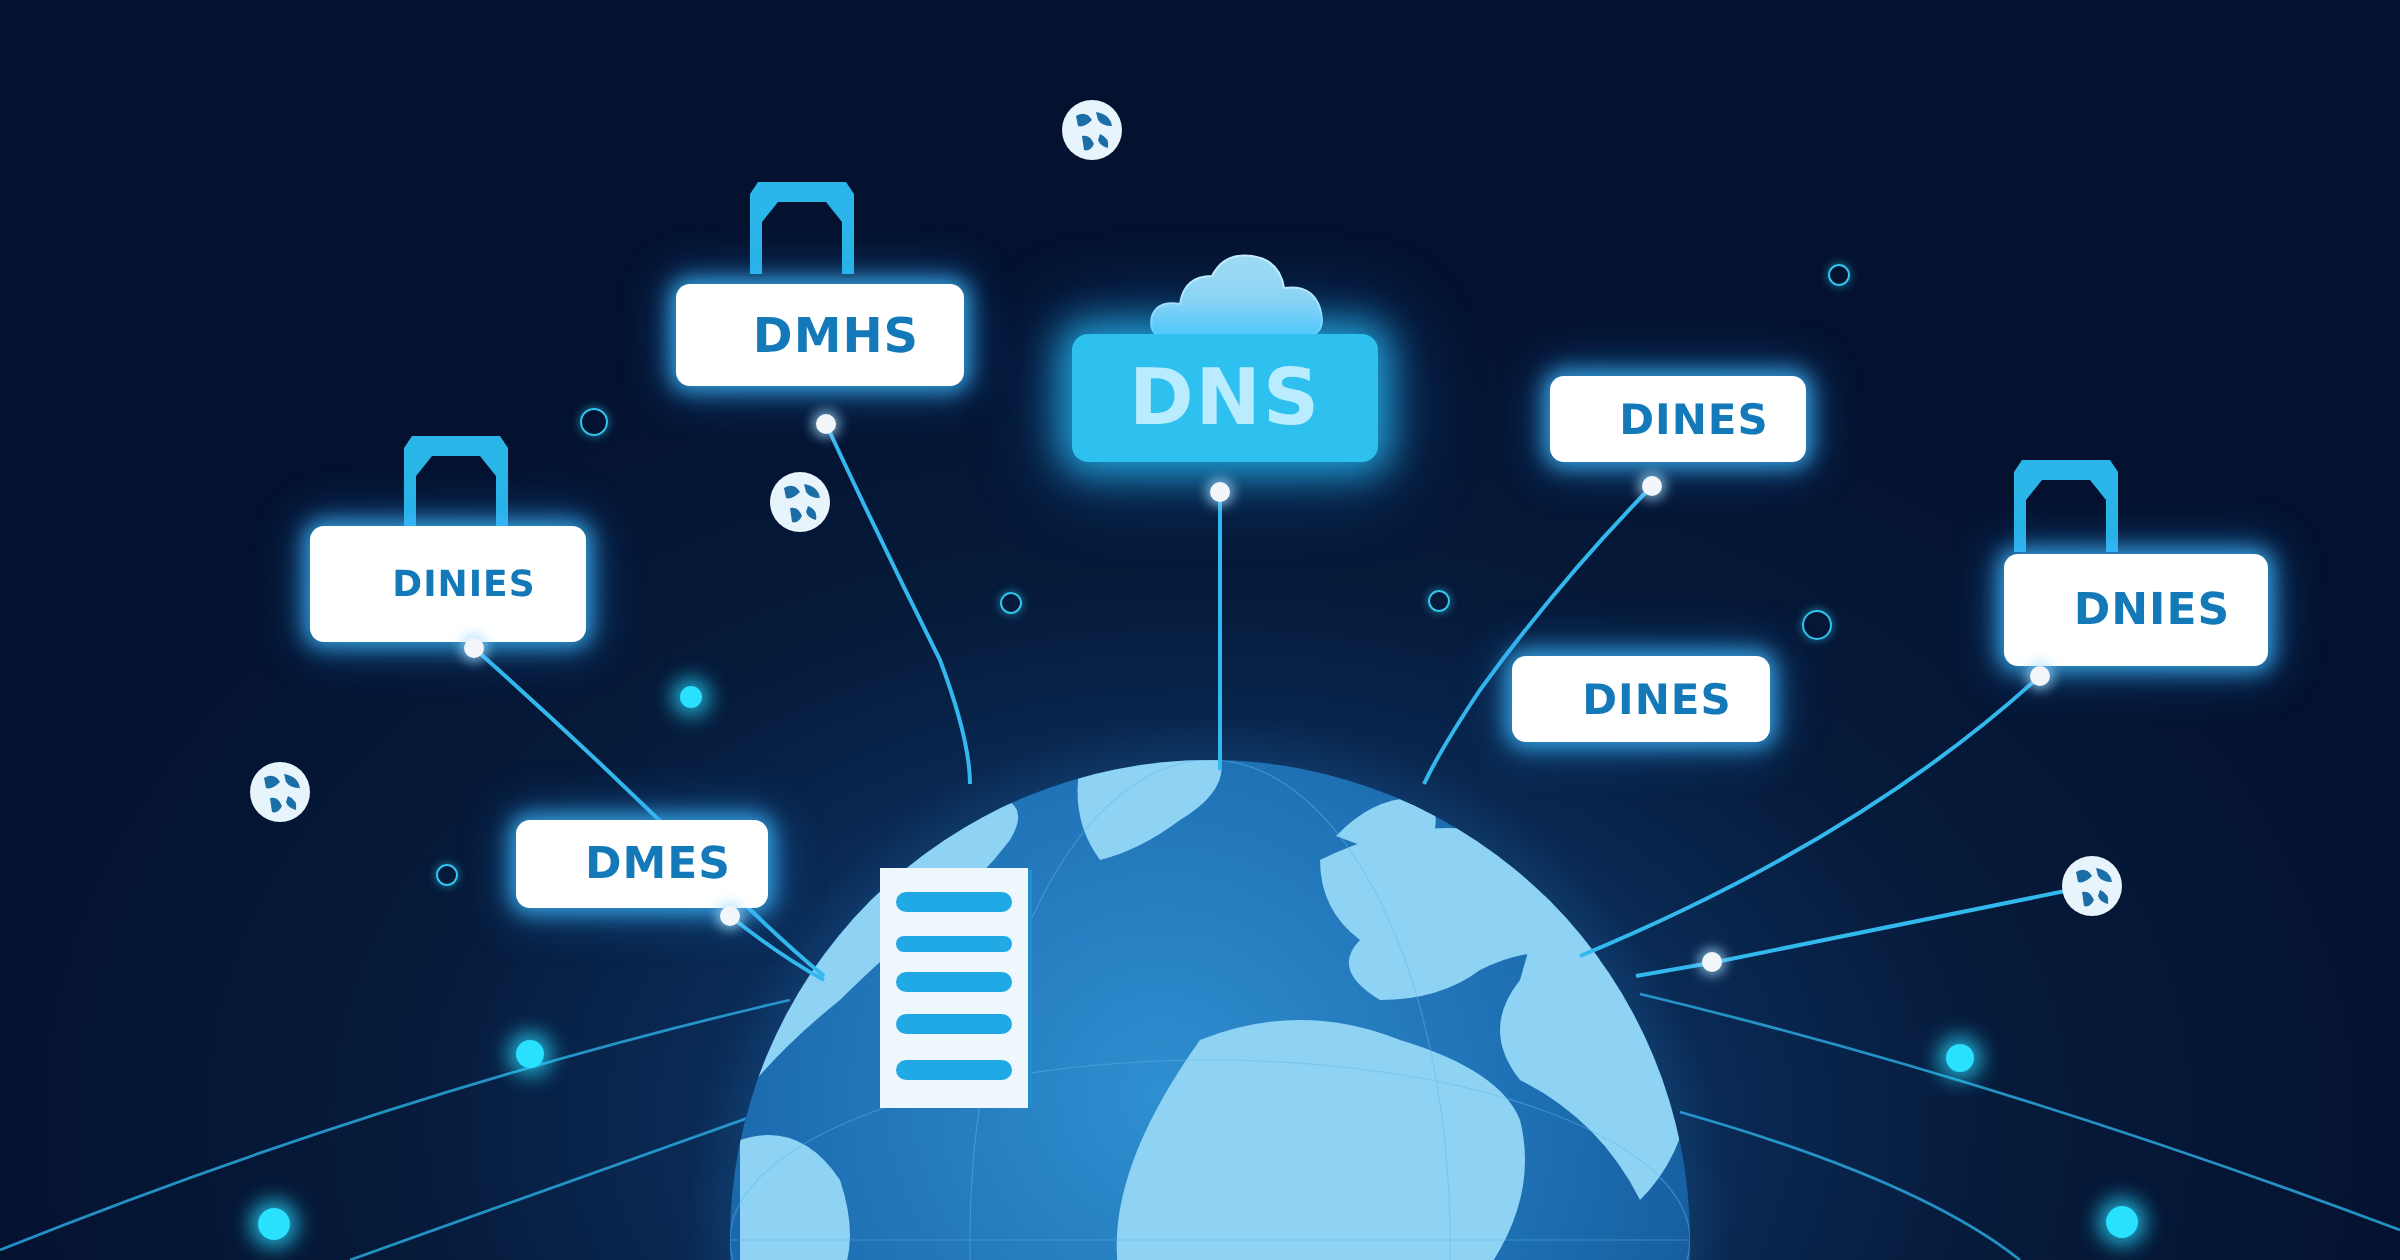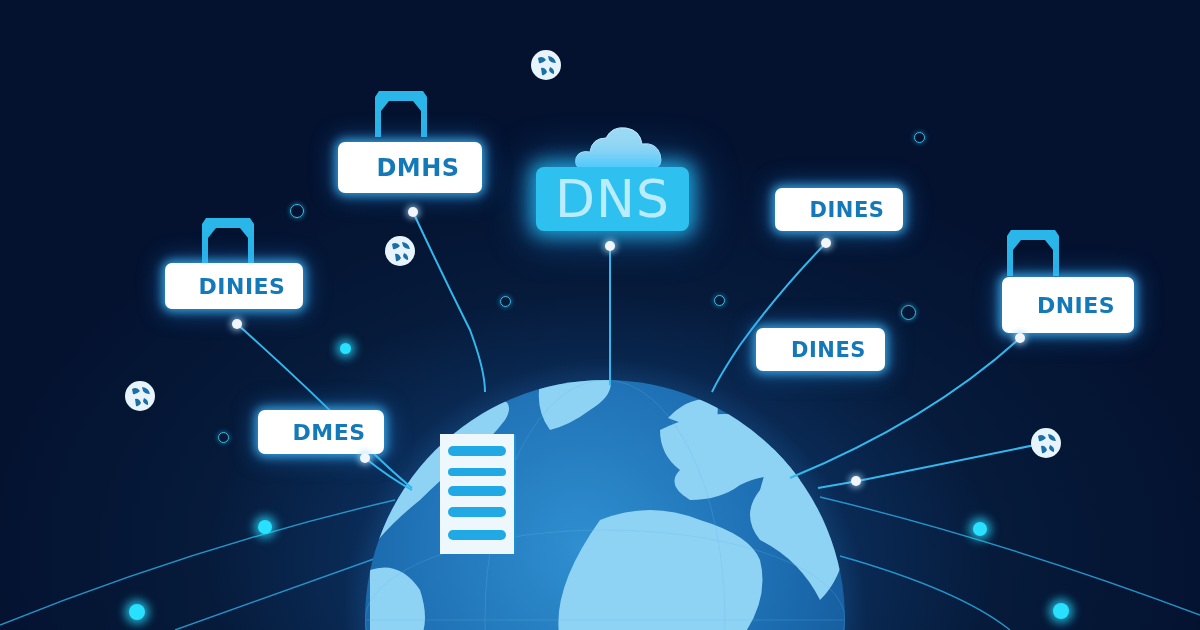--- a/index.html
+++ b/index.html
@@ -14,21 +14,21 @@
     position:absolute; background:#ffffff; color:#1479b8;
     border-radius:7px; display:flex; align-items:center; justify-content:center;
     font-weight:600; letter-spacing:0.5px;
     box-shadow: 0 0 10px 3px rgba(64,190,255,0.75), 0 0 22px 6px rgba(40,150,240,0.35);
     padding-left: 16px;
   }
   .dns-main {
     position:absolute; left:536px; top:167px; width:153px; height:64px;
     background:#2ec0ee; border-radius:8px; color:#b9ecff;
     display:flex; align-items:center; justify-content:center;
-    font-size:52px; font-weight:400; letter-spacing:1px;
+    font-size:39px; font-weight:700; letter-spacing:1px;
     box-shadow: 0 0 18px 6px rgba(40,200,255,0.7), 0 0 40px 10px rgba(40,160,255,0.35);
   }
   .connector {
     position:absolute; width:64px; height:50px;
   }
   .dot { position:absolute; border-radius:50%; }
   .node-dot { width:10px; height:10px; background:#f2f6fb; box-shadow:0 0 6px 2px rgba(160,220,255,0.7); }
   .glow-dot { width:14px; height:14px; background:#2ae0ff; box-shadow:0 0 10px 4px rgba(40,220,255,0.75); }
   .ring { width:12px; height:12px; border:1.5px solid #33c6ee; background:transparent; box-shadow:0 0 5px rgba(50,200,240,0.6); }
   .globe-icon { position:absolute; width:32px; height:32px; }
@@ -111,21 +111,21 @@
   <svg class="connector" style="left:369px;top:87px" viewBox="0 0 64 50">
     <path d="M6 10 L 10 4 L 54 4 L 58 10 L 58 50 L 52 50 L 52 24 L 44 14 L 20 14 L 12 24 L 12 50 L 6 50 Z" fill="#2ab6e8"></path>
   </svg>
   <div class="label" style="left:338px;top:142px;width:128px;height:51px;font-size:24px;">
     <span>DMHS</span>
   </div>
 
   <svg class="connector" style="left:196px;top:214px" viewBox="0 0 64 50">
     <path d="M6 10 L 10 4 L 54 4 L 58 10 L 58 50 L 52 50 L 52 24 L 44 14 L 20 14 L 12 24 L 12 50 L 6 50 Z" fill="#2ab6e8"></path>
   </svg>
-  <div class="label" style="left:165px;top:263px;width:122px;height:46px;font-size:22px;">
+  <div class="label" style="left:155px;top:263px;width:122px;height:58px;font-size:18px;">
     <span>DINIES</span>
   </div>
 
   <div class="label" style="left:258px;top:410px;width:110px;height:44px;font-size:22px;">
     <span>DMES</span>
   </div>
 
   <div class="label" style="left:775px;top:188px;width:112px;height:43px;font-size:21px;">
     <span>DINES</span>
   </div>

